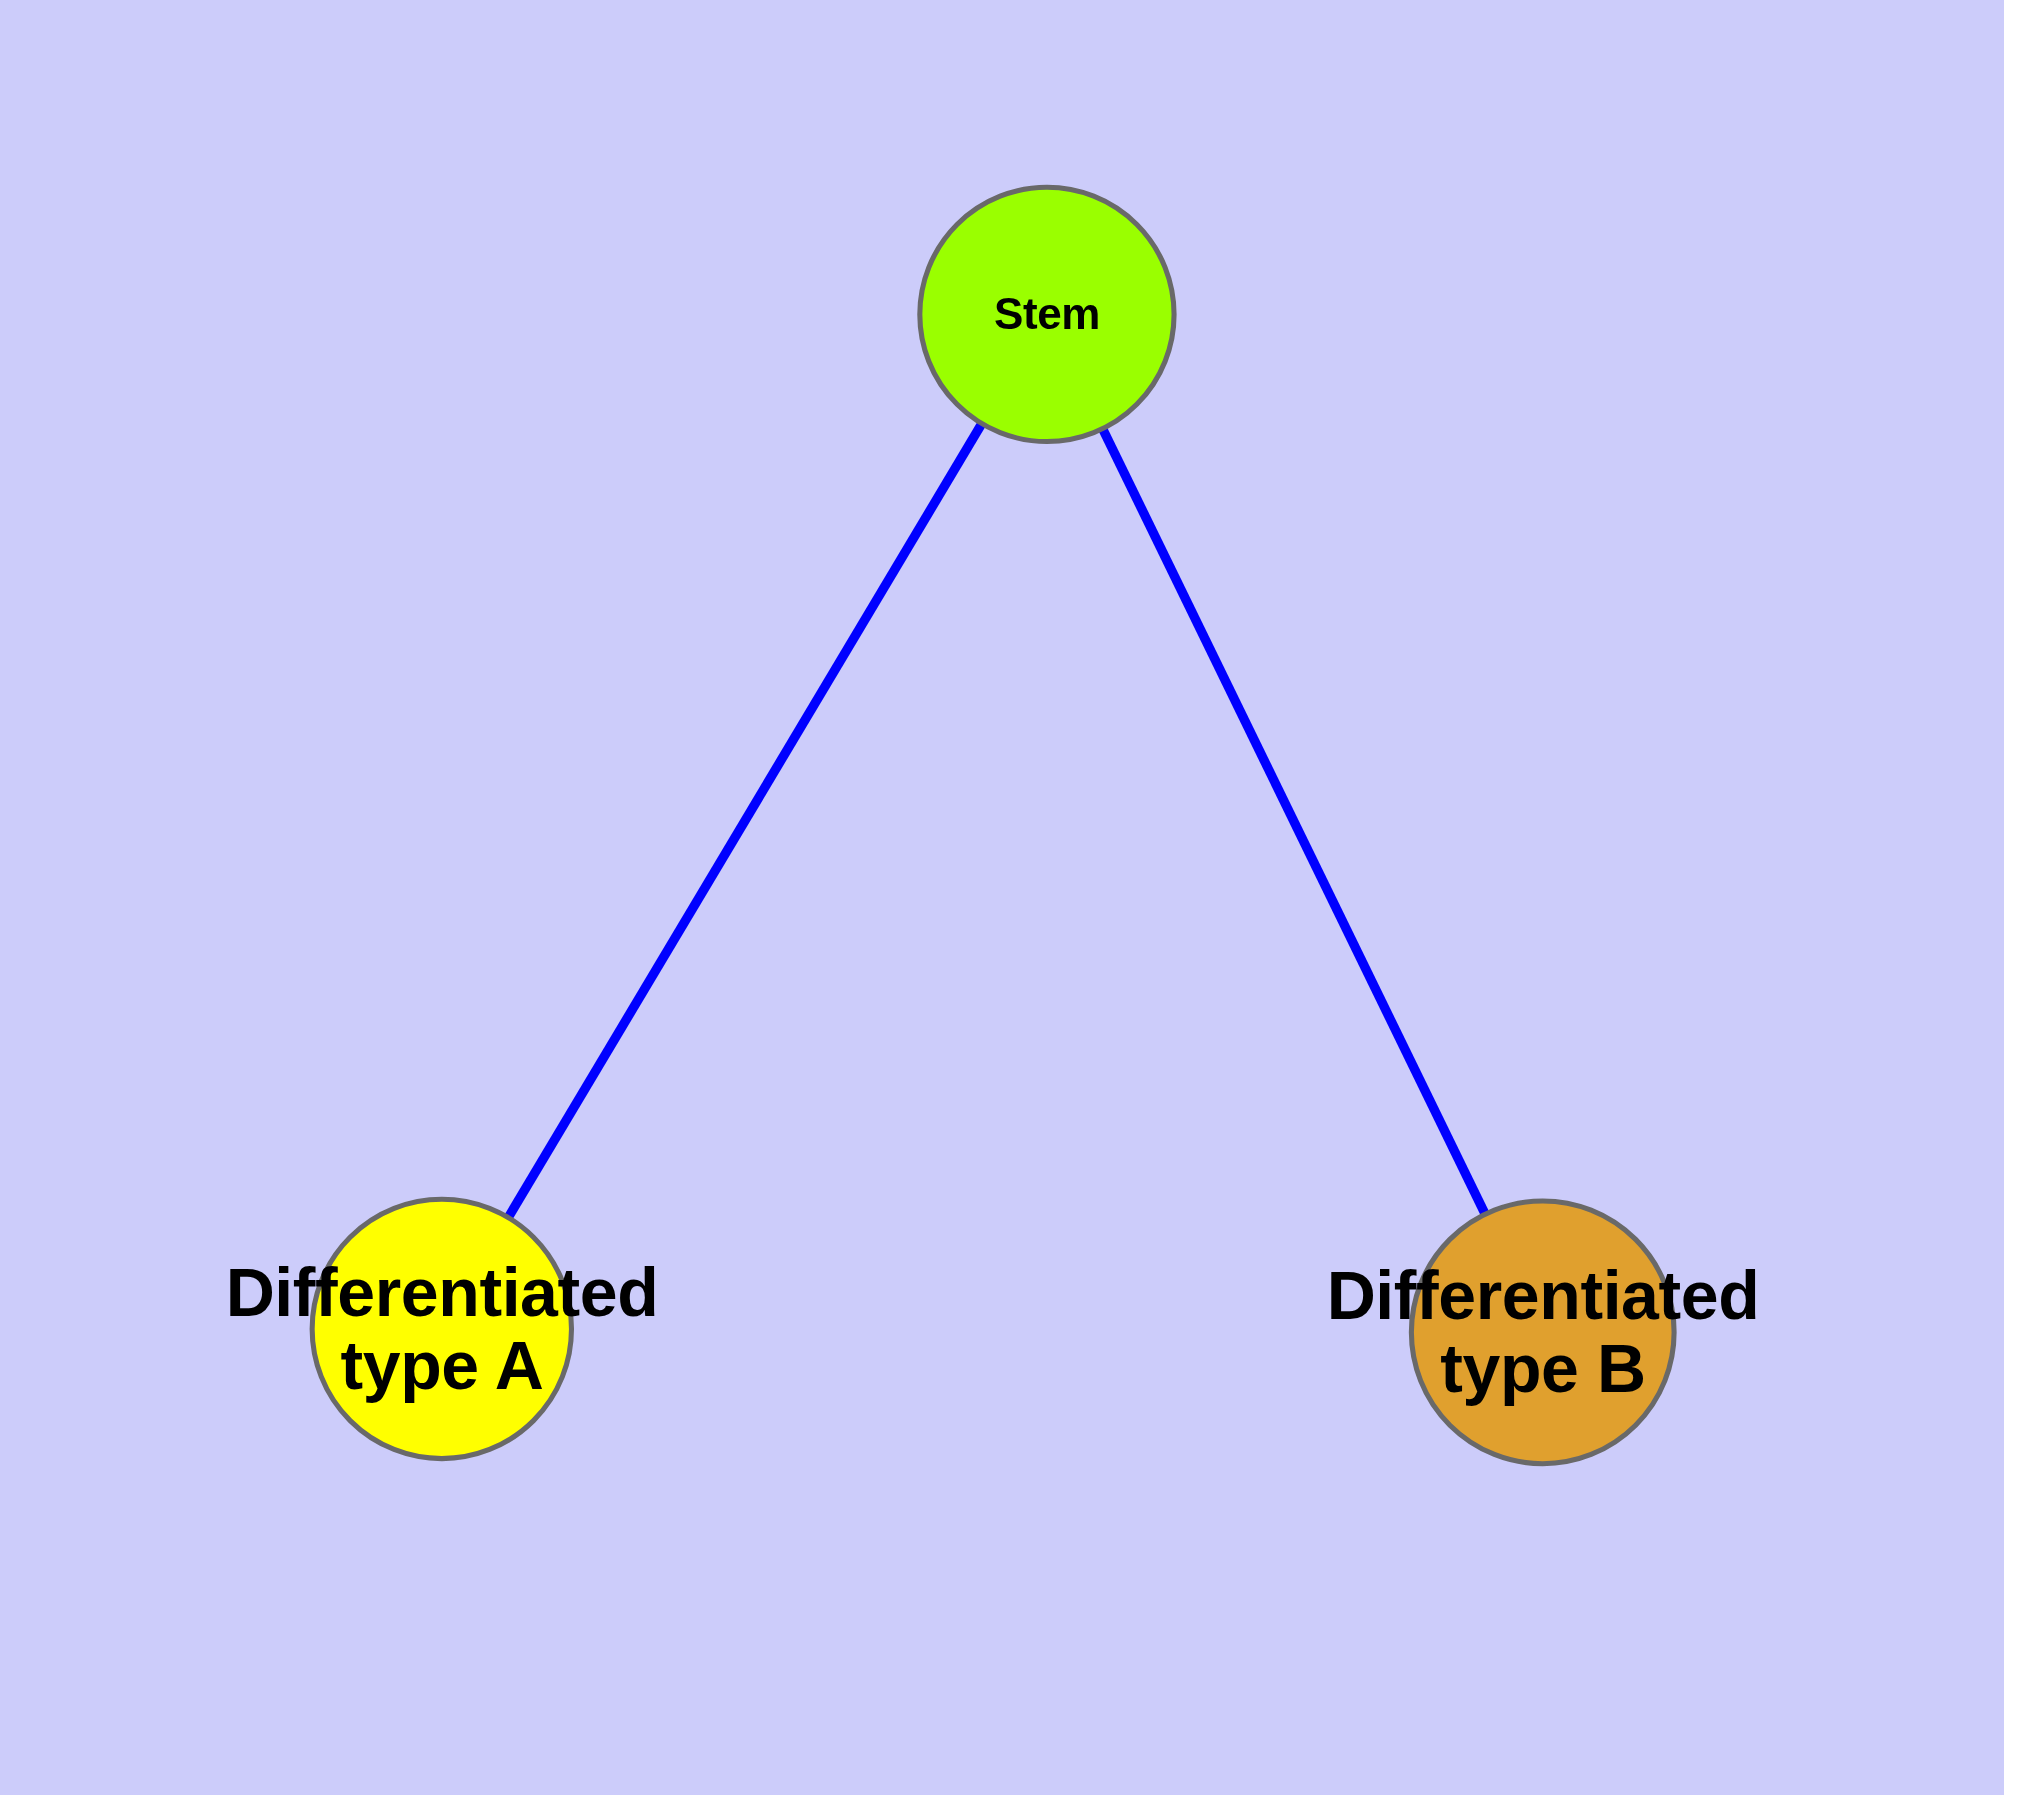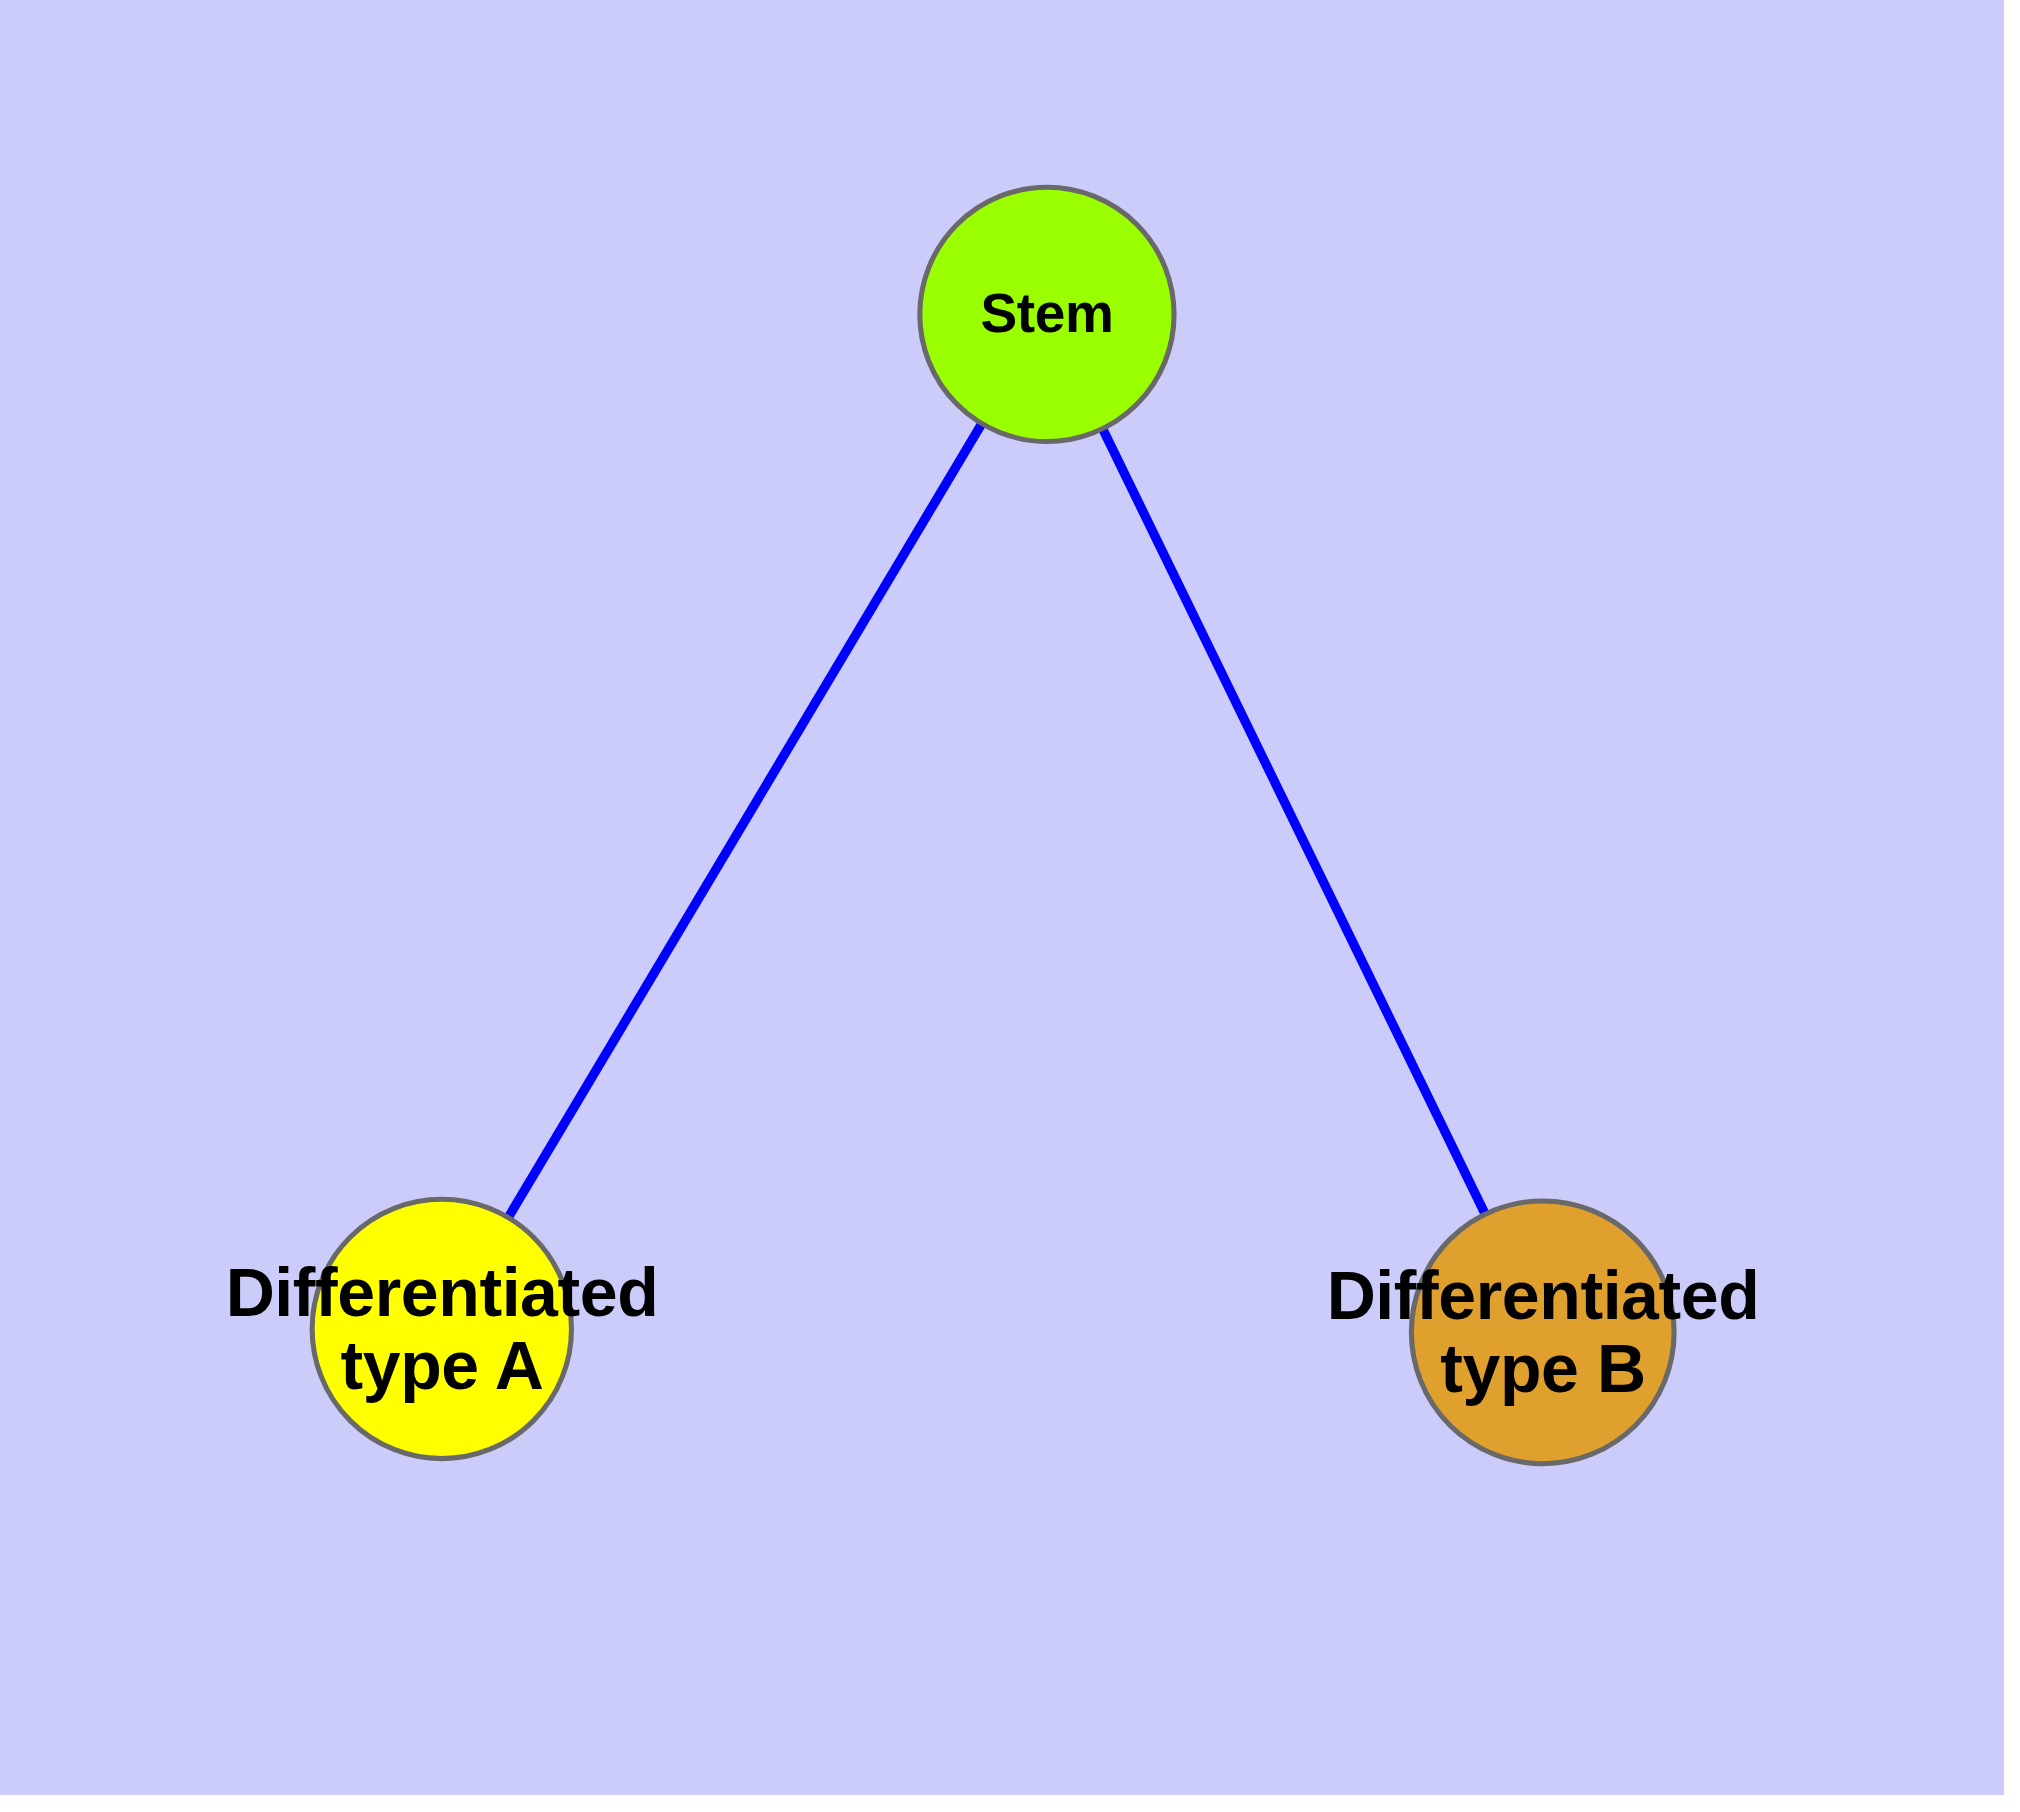--- a/index.html
+++ b/index.html
@@ -68,18 +68,18 @@
       <line id="edge-stem-diff_b" x1="1235" y1="371" x2="1820" y2="1572" stroke="#0000ff" stroke-width="11" stroke-linecap="butt"></line>
     </g>
 
     <g>
       <circle id="node-stem" cx="1235" cy="371" r="150" fill="#9aff00" stroke="#696969" stroke-width="6"></circle>
       <circle id="node-diff_a" cx="521" cy="1568" r="153" fill="#ffff00" stroke="#696969" stroke-width="6"></circle>
       <circle id="node-diff_b" cx="1820" cy="1572" r="155" fill="#e0a02e" stroke="#696969" stroke-width="6"></circle>
     </g>
   </svg>
 
-  <div id="label-stem" class="node-label stem" style="left: 1047px; top: 314px; font-size: 55px; color: rgb(0, 0, 0);">Stem</div>
+  <div id="label-stem" class="node-label stem" style="left: 1047px; top: 314px; font-size: 44px; color: rgb(0, 0, 0);">Stem</div>
   <div id="label-diff_a" class="node-label diff" style="left: 442px; top: 1329px; font-size: 68px; color: rgb(0, 0, 0);">Differentiated<br>type A</div>
   <div id="label-diff_b" class="node-label diff" style="left: 1543px; top: 1332px; font-size: 68px; color: rgb(0, 0, 0);">Differentiated<br>type B</div>
 
 </div>
 
 
 </body></html>

